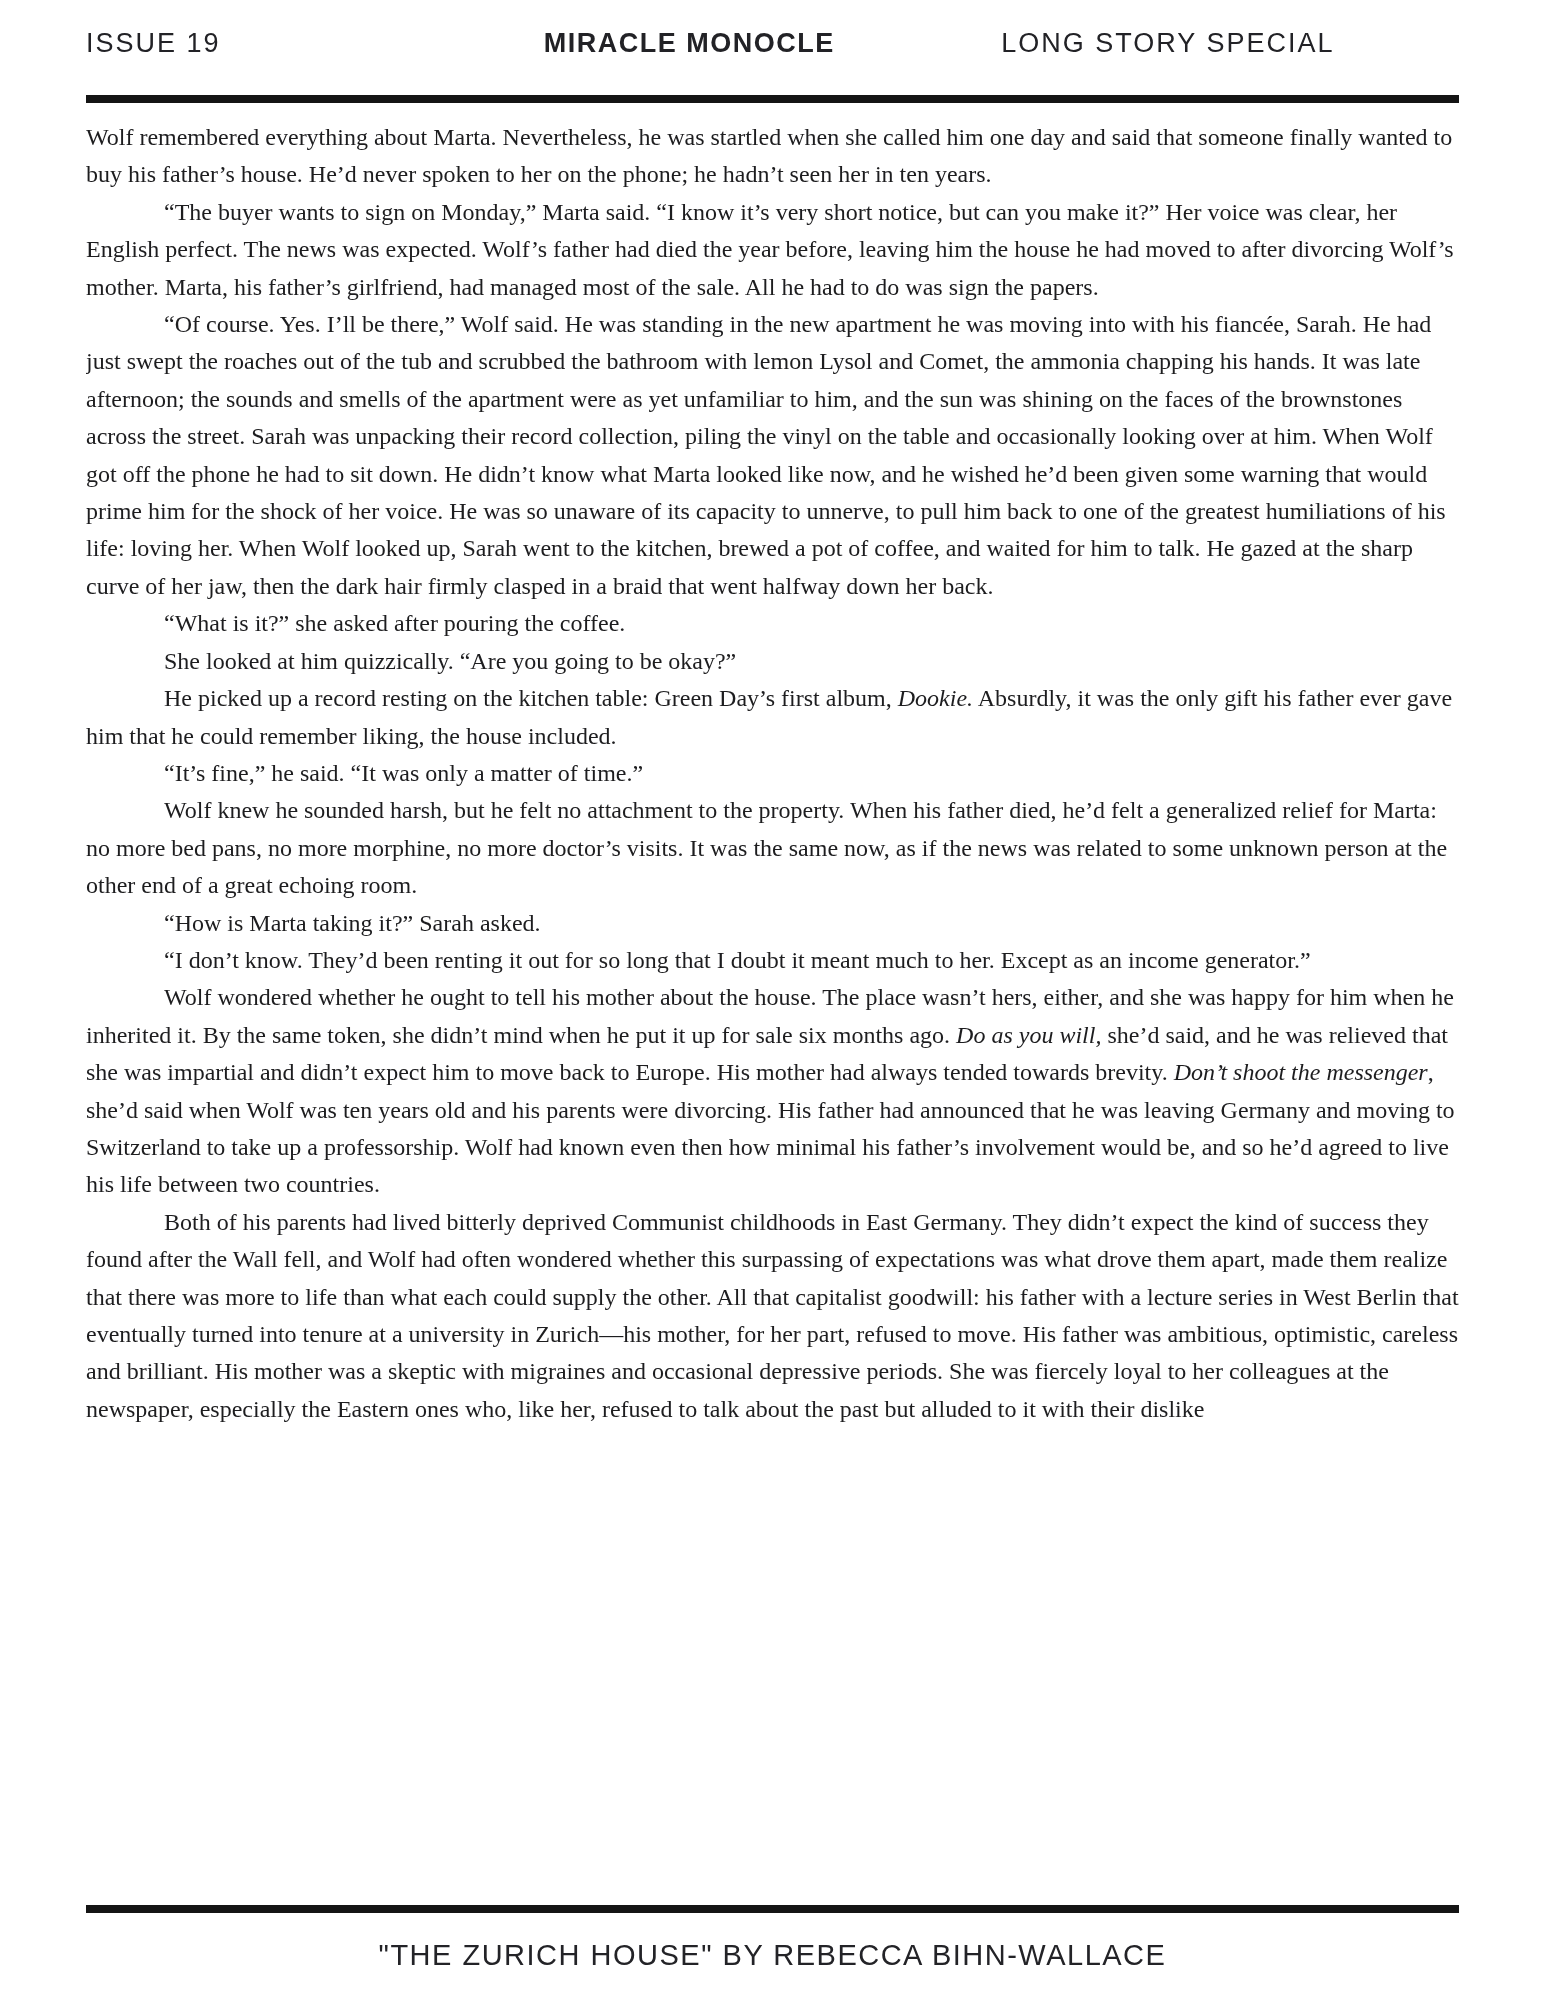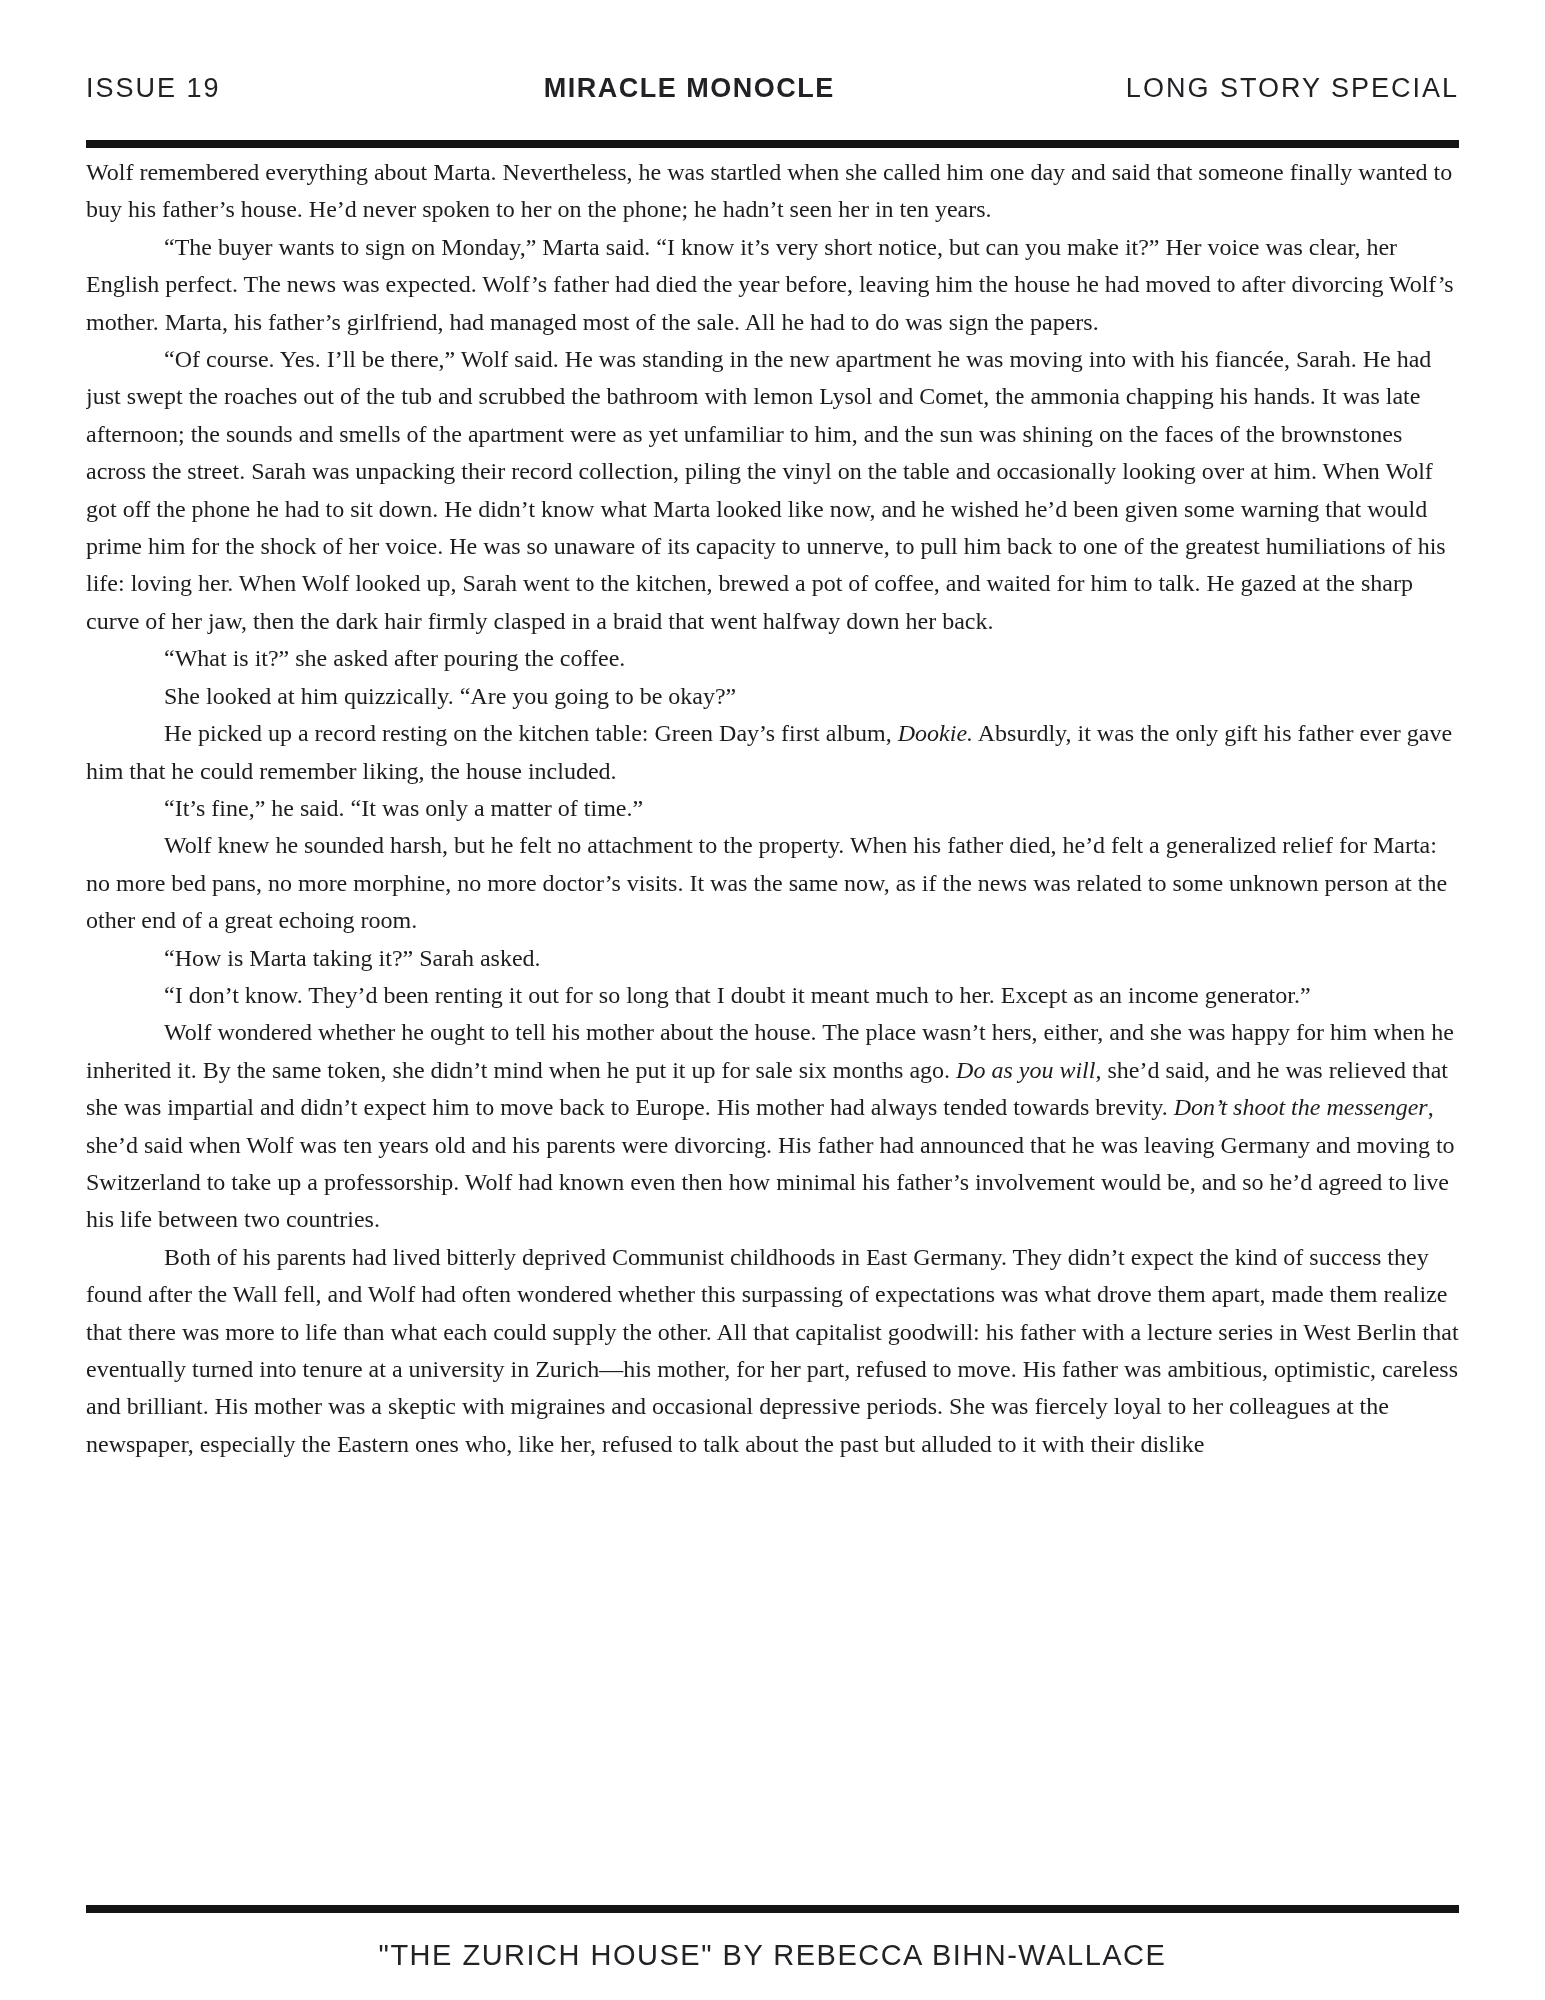--- a/index.html
+++ b/index.html
@@ -37,35 +37,33 @@
     font-weight: 400;
   }
   .masthead .title {
     font-size: 27px;
     letter-spacing: 1.5px;
     font-weight: 700;
   }
   .masthead .section {
     font-size: 27px;
     letter-spacing: 2px;
-    text-align: right;
     font-weight: 400;
-    margin-top: 45px;
   }
   
   .rule {
     height: 8px;
     background: #141414;
   }
   .rule-top {
     margin-top: 36px;
   }
   
   .story {
-    margin-top: 6px;
+    margin-top: 16px;
     height: 1726px;
     overflow: hidden;
     font-size: 24px;
     line-height: 37.4px;
     text-align: left;
     color: #1d1d1f;
   }
   .story p.para {
     margin: 0;
   }

